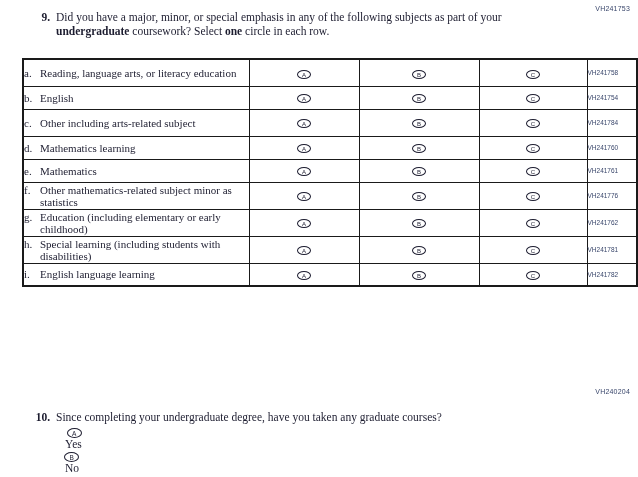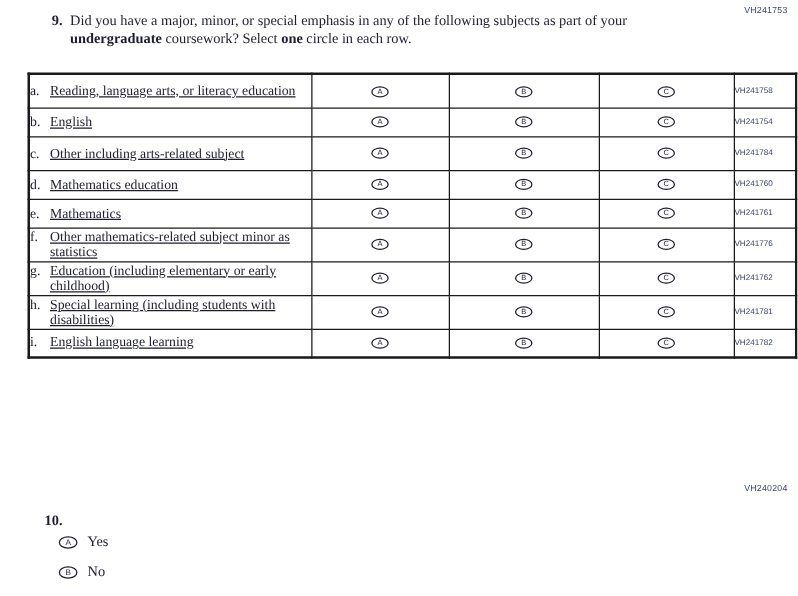--- a/index.html
+++ b/index.html
@@ -55,39 +55,39 @@
   .col-no{width:108px;}
   .col-code{width:50px;}
   td.divider, th.divider{border-left:2px solid #1a1a1a;}
 
   tr.row-short{height:23px;}
   tr.row-tall{height:27px;}
 
   td.label-cell{padding:2px 4px 2px 3px;}
   .label-wrap{display:flex;font-size:11px;line-height:12px;}
   .row-letter{flex:0 0 16px;}
-  .row-label{flex:1;text-decoration:underline;}
+  .row-label{flex:1;}
 
   td.bubble-cell{text-align:center;}
   .bubble{
     display:inline-block;width:14px;height:9px;
     border:1px solid #1d1d30;border-radius:50%;
     font-family:"Liberation Sans", sans-serif;
     font-size:6px;line-height:9px;text-align:center;
     color:#1d1d30;vertical-align:middle;
     box-sizing:border-box;
   }
   td.code-cell{
     font-family:"Liberation Sans", sans-serif;
     font-size:6.5px;color:#39466b;padding-left:2px;
   }
 
   
   .option-row{
-    position:absolute;left:47px;display:flex;align-items:center;
+    position:absolute;left:57px;display:flex;align-items:flex-end;flex-direction:column;
   }
   .opt-yes{top:428px;}
   .opt-no{top:452px;}
   .option-row .bubble{width:15px;height:10px;line-height:10px;font-size:6.5px;}
   .option-label{margin-left:8px;font-size:11.5px;}
 </style>
 </head>
 <body>
 
 <div class="admin-code top">VH241753</div>
@@ -143,21 +143,21 @@
     <td class="bubble-cell divider"><span class="bubble">A</span></td>
     <td class="bubble-cell"><span class="bubble">B</span></td>
     <td class="bubble-cell"><span class="bubble">C</span></td>
     <td class="code-cell">VH241784</td>
   </tr>
 
   <tr class="row-short">
     <td class="label-cell">
           <div class="label-wrap">
             <span class="row-letter">d.</span>
-            <span class="row-label">Mathematics education</span>
+            <span class="row-label">Mathematics learning</span>
           </div>
         </td>
     <td class="bubble-cell divider"><span class="bubble">A</span></td>
     <td class="bubble-cell"><span class="bubble">B</span></td>
     <td class="bubble-cell"><span class="bubble">C</span></td>
     <td class="code-cell">VH241760</td>
   </tr>
 
   <tr class="row-short">
     <td class="label-cell">
@@ -223,20 +223,21 @@
     <td class="bubble-cell"><span class="bubble">C</span></td>
     <td class="code-cell">VH241782</td>
   </tr>
 </tbody>
   </table>
 
 <div class="admin-code mid">VH240204</div>
 
 <div class="question q10">
   <div class="q-num">10.</div>
+  <div class="q-text">Since completing your undergraduate degree, have you taken any graduate courses?</div>
 </div>
 
 <div class="option-row opt-yes">
   <span class="bubble">A</span>
   <span class="option-label">Yes</span>
 </div>
 <div class="option-row opt-no">
   <span class="bubble">B</span>
   <span class="option-label">No</span>
 </div>

